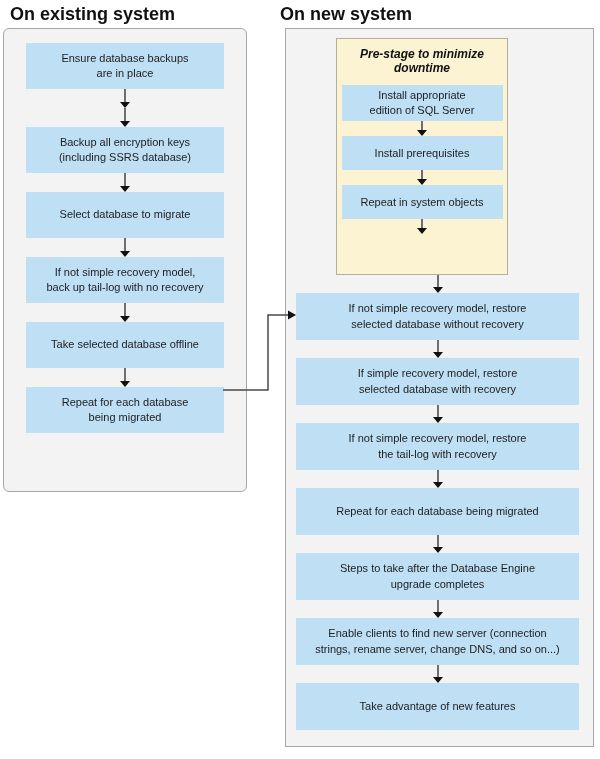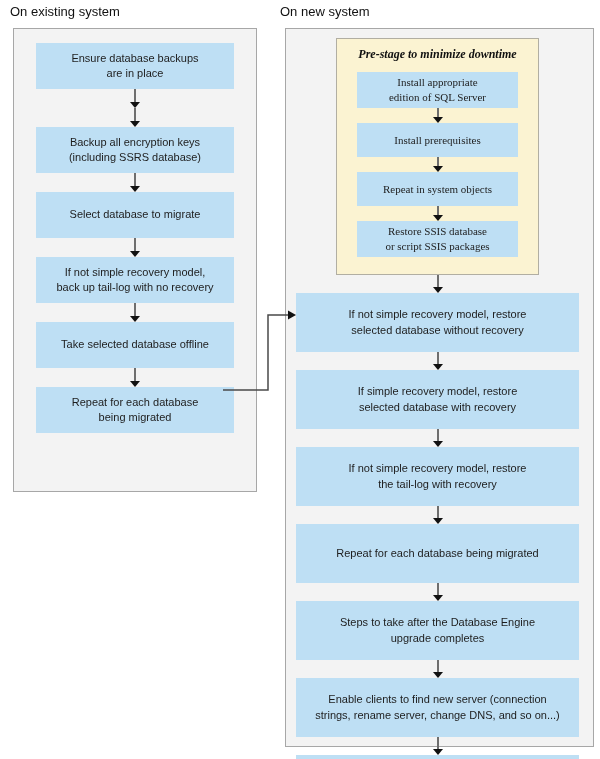--- a/index.html
+++ b/index.html
@@ -10,50 +10,50 @@
     --prestage-border:#B1AEA2;
     --arrow-shaft:#6E6E6E;
     --arrow-head:#111111;
     --connector:#4A4A4A;
     --text:#1D1D1D;
   }
   *{margin:0;padding:0;box-sizing:border-box;}
   body{background:#ffffff;font-family:"Liberation Sans",sans-serif;}
   .page{position:relative;width:600px;height:759px;background:#ffffff;overflow:hidden;}
 
-  .col-title{position:absolute;top:4px;font-size:13px;font-weight:normal;color:#111;}
+  .col-title{position:absolute;top:4px;font-size:18px;font-weight:bold;color:#111;}
   .col-title.left{left:10px;}
   .col-title.right{left:280px;}
 
   .panel{position:absolute;background:var(--panel-gray);border:1px solid var(--panel-border);}
-  .panel.left{left:13px;top:28px;width:244px;height:464px;}
+  .panel.left{left:3px;top:28px;width:244px;height:464px;border-radius:6px;}
   .panel.right{left:285px;top:28px;width:309px;height:719px;}
 
   .stack{position:absolute;display:flex;flex-direction:column;}
   .left-stack{left:22px;top:14px;width:198px;}
   .wide-stack{left:10px;top:264px;width:283px;}
   .inner-stack{position:relative;margin:10px auto 16px;width:161px;display:flex;flex-direction:column;}
 
   .step{background:var(--box-blue);display:flex;align-items:center;justify-content:center;
         text-align:center;color:var(--text);font-size:11px;line-height:15.5px;
         white-space:pre-line;padding:3px 4px;}
   .left-stack .step{height:46px;}
-  .wide-stack .step{height:59px;}
+  .wide-stack .step{height:47px;}
   .inner-stack .step{min-height:34px;line-height:15px;}
 
   .arrow{align-self:center;display:flex;flex-direction:column;align-items:center;}
   .left-stack .arrow{height:19px;}
   .wide-stack .arrow{height:18px;}
   .inner-stack .arrow{height:15px;}
   .arrow .shaft{width:2px;flex:1;background:var(--arrow-shaft);}
   .arrow .head{width:0;height:0;border-left:5px solid transparent;border-right:5px solid transparent;
                border-top:6px solid var(--arrow-head);}
 
-  .prestage{position:absolute;left:50px;top:9px;width:203px;height:237px;
-            background:var(--prestage-yellow);border:1px solid var(--prestage-border);font-family:Liberation Serif, serif;}
+  .prestage{position:absolute;left:50px;top:9px;width:172px;height:237px;
+            background:var(--prestage-yellow);border:1px solid var(--prestage-border);}
   .prestage-title{margin-top:8px;text-align:center;font-size:12px;font-weight:bold;
                   font-style:italic;color:#111;}
 
   .prestage-exit-arrow{position:absolute;left:147px;top:246px;height:18px;width:10px;}
 
   .connector{position:absolute;left:220px;top:308px;width:80px;height:88px;}
 </style>
 </head>
 <body>
 
@@ -134,22 +134,20 @@
     <span class="head"></span>
   </div>
 
   <div class="step"><span class="step-label">Repeat in system objects</span></div>
 
   <div class="arrow">
     <span class="shaft"></span>
     <span class="head"></span>
   </div>
 
-  <div class="step"><span class="step-label">Restore SSIS database
-or script SSIS packages</span></div>
 </div>
     </div>
 
     <div class="arrow prestage-exit-arrow">
       <span class="shaft"></span>
       <span class="head"></span>
     </div>
 
     <div class="stack wide-stack">
   <div class="step"><span class="step-label">If not simple recovery model, restore

